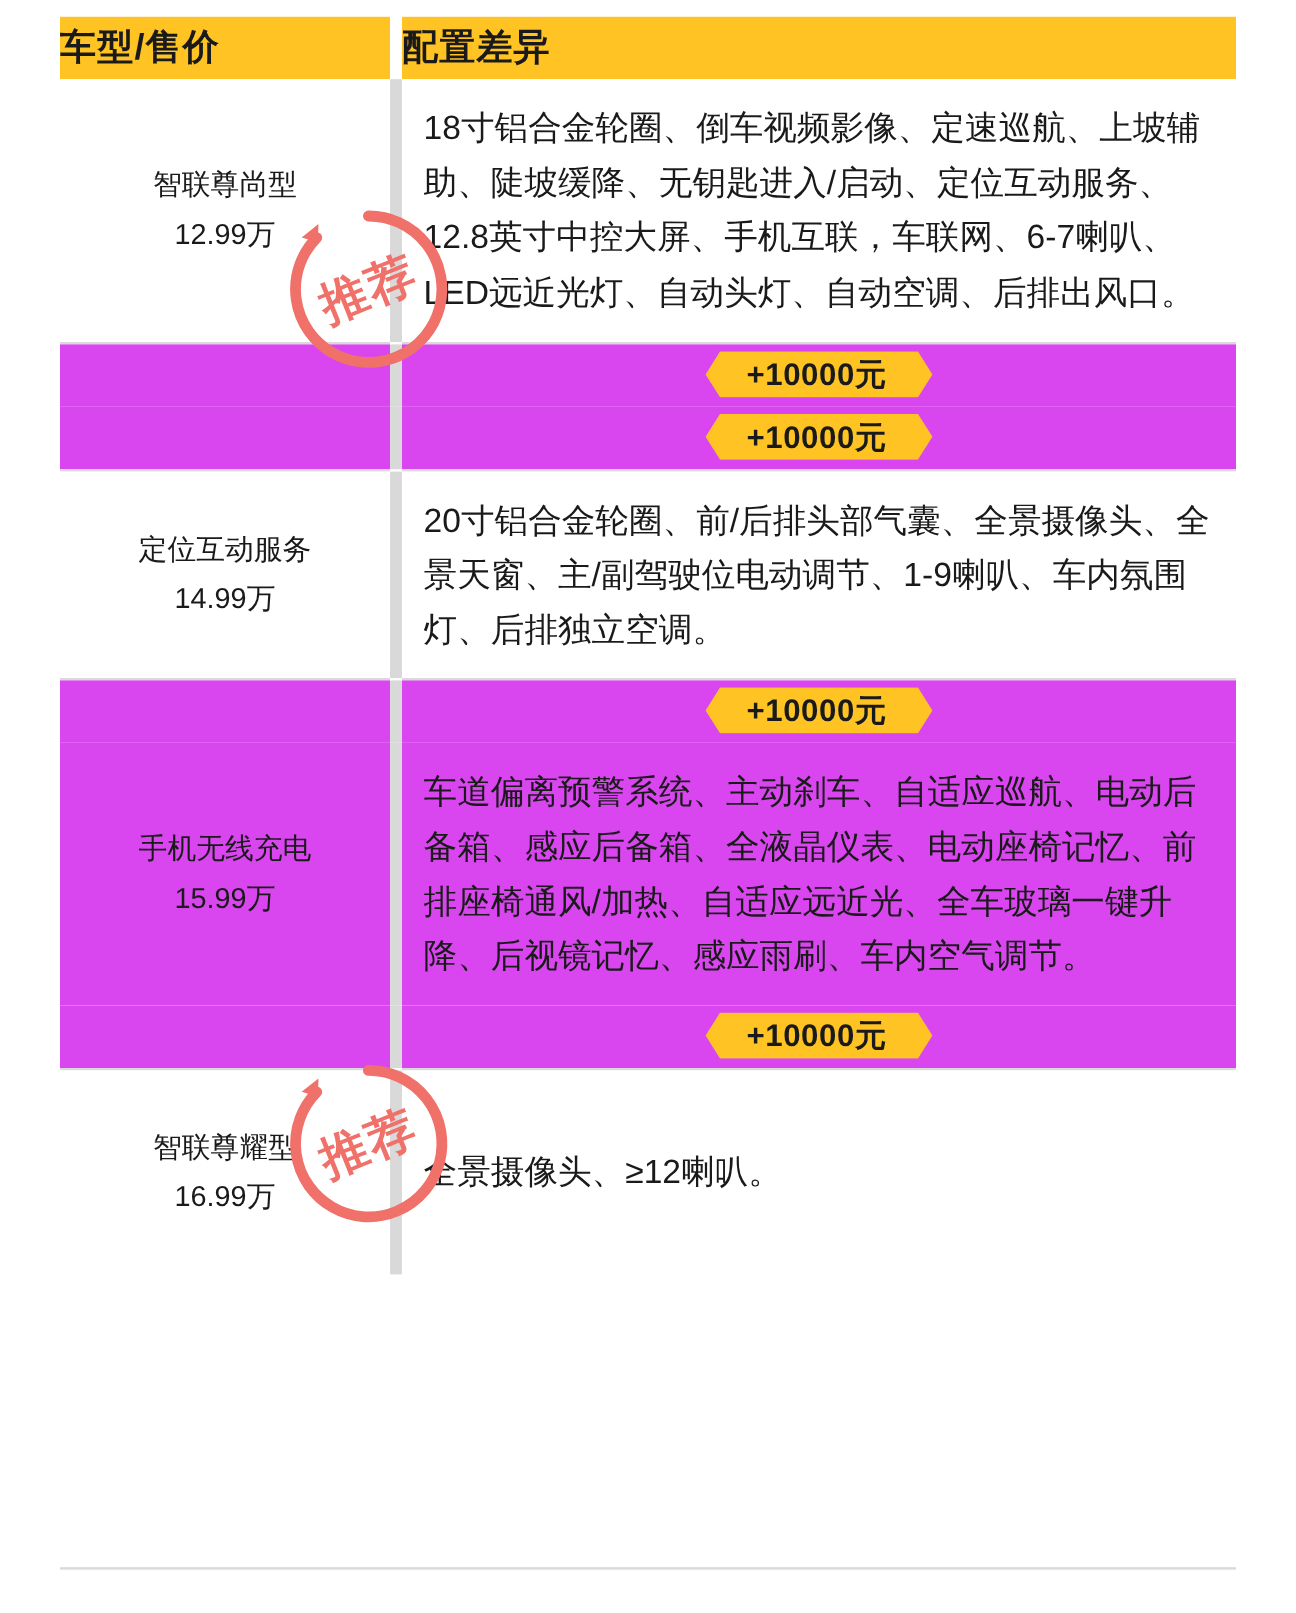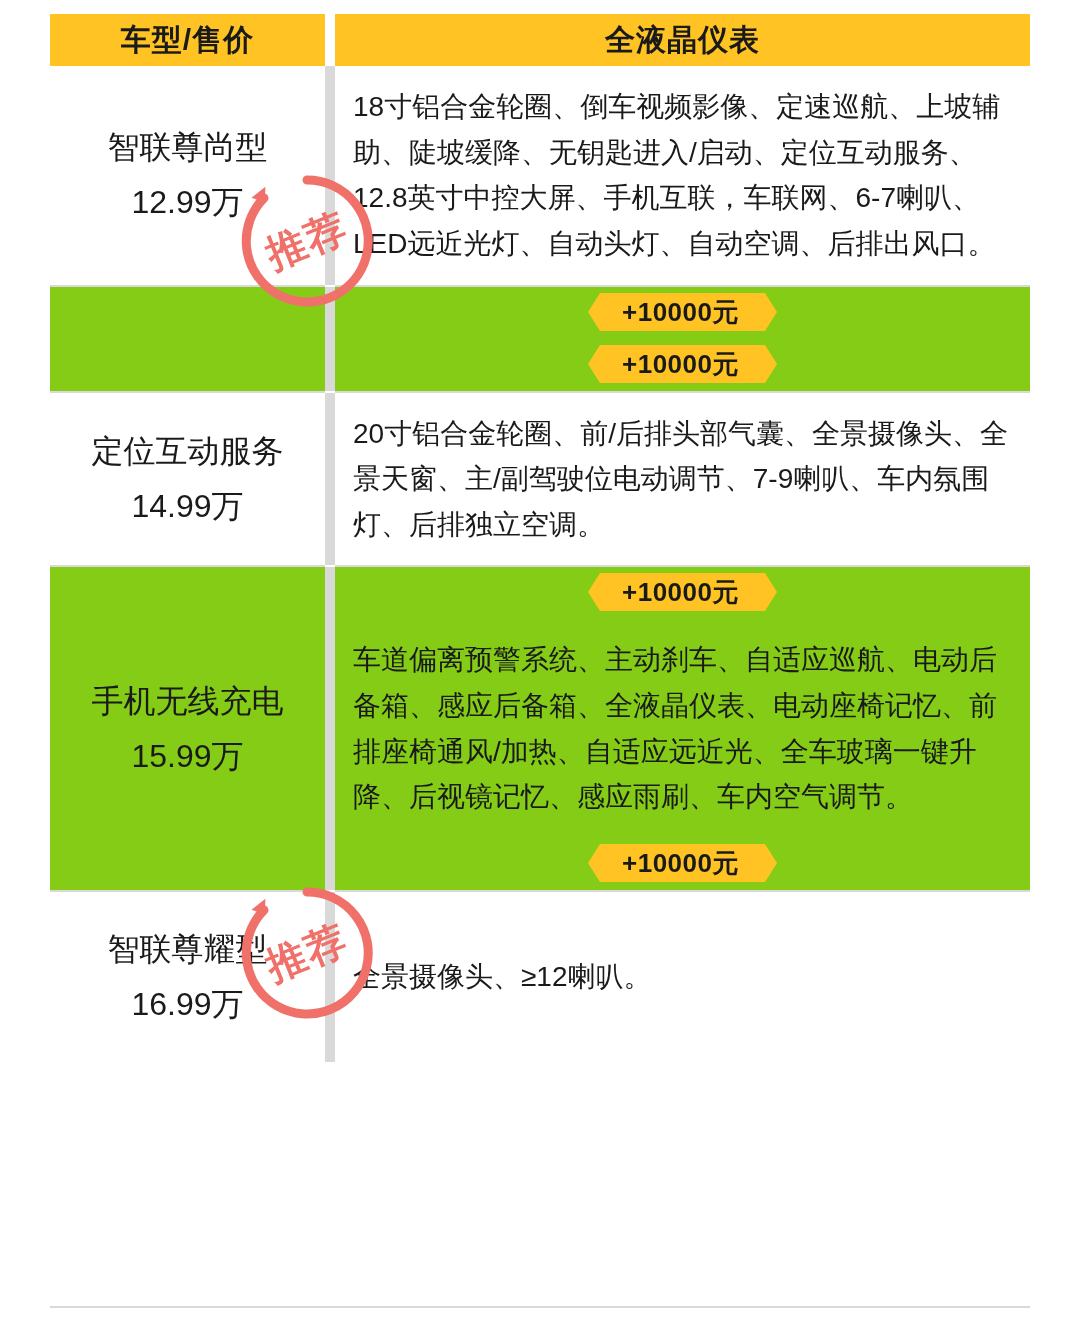--- a/index.html
+++ b/index.html
@@ -31,60 +31,59 @@
   }
 
   
   .hdr-row td {
     padding: 0;
   }
   .hdr-cell {
     background: #ffc423;
     height: 52px;
     line-height: 52px;
-    text-align: center;
     font-size: 30px;
     font-weight: bold;
     color: #1a1a1a;
     letter-spacing: 1px;
   }
   .hdr-gap {
     width: 10px;
     background: #ffffff;
   }
 
   
   .row td {
     padding: 18px;
     vertical-align: middle;
   }
   .cell-model {
     width: 275px;
     text-align: center;
-    font-size: 32px;
+    font-size: 24px;
     line-height: 1.72;
     color: #1a1a1a;
     padding: 10px 6px;
     box-sizing: border-box;
   }
   .cell-divider {
     width: 10px;
     padding: 0;
   }
   .cell-feat {
     text-align: left;
     font-size: 28px;
     line-height: 1.63;
     color: #1a1a1a;
     padding: 16px 18px 16px 20px;
     box-sizing: border-box;
   }
 
   .bg-white { background: #ffffff; }
-  .bg-tint  { background: #84cc16; }
+  .bg-tint  { background: #d946ef; }
 
   
   .vline {
     background: #d9d9d9;
     width: 2px;
   }
 
   
   .hline td {
     height: 2px;
@@ -183,21 +182,21 @@
       <col style="width:695px">
     </colgroup>
     <tbody>
 
       <tr class="hdr-row">
         <td>
             <div class="hdr-cell">车型/售价</div>
           </td>
         <td class="hdr-gap"></td>
         <td>
-            <div class="hdr-cell">全液晶仪表</div>
+            <div class="hdr-cell">配置差异</div>
           </td>
       </tr>
 
       <tr class="row">
         <td class="cell-model bg-white">
           <div>智联尊尚型</div>
           <div>12.99万</div>
         </td>
         <td class="cell-divider vline"></td>
         <td class="cell-feat bg-white">18寸铝合金轮圈、倒车视频影像、定速巡航、上坡辅助、陡坡缓降、无钥匙进入/启动、定位互动服务、12.8英寸中控大屏、手机互联，车联网、6-7喇叭、LED远近光灯、自动头灯、自动空调、后排出风口。</td>
@@ -235,21 +234,21 @@
           <td class="nolines"></td>
           <td></td>
         </tr>
 
       <tr class="row">
         <td class="cell-model bg-white">
           <div>定位互动服务</div>
           <div>14.99万</div>
         </td>
         <td class="cell-divider vline"></td>
-        <td class="cell-feat bg-white">20寸铝合金轮圈、前/后排头部气囊、全景摄像头、全景天窗、主/副驾驶位电动调节、7-9喇叭、车内氛围灯、后排独立空调。</td>
+        <td class="cell-feat bg-white">20寸铝合金轮圈、前/后排头部气囊、全景摄像头、全景天窗、主/副驾驶位电动调节、1-9喇叭、车内氛围灯、后排独立空调。</td>
       </tr>
 
       <tr class="hline">
           <td></td>
           <td class="nolines"></td>
           <td></td>
         </tr>
 
       <tr class="delta-row">
         <td class="bg-tint">&nbsp;</td>

